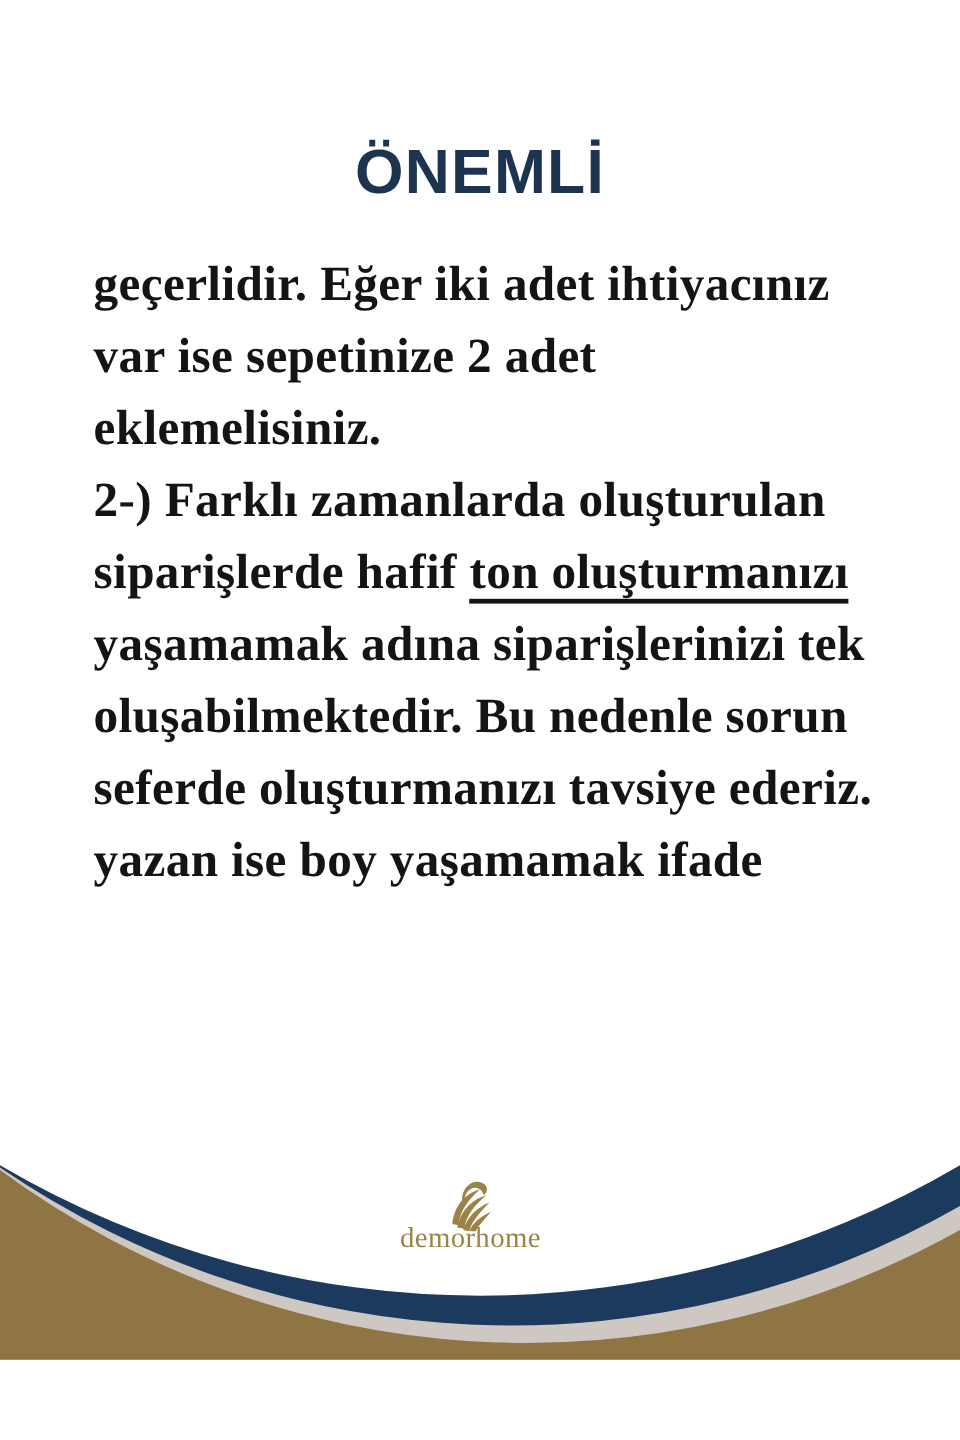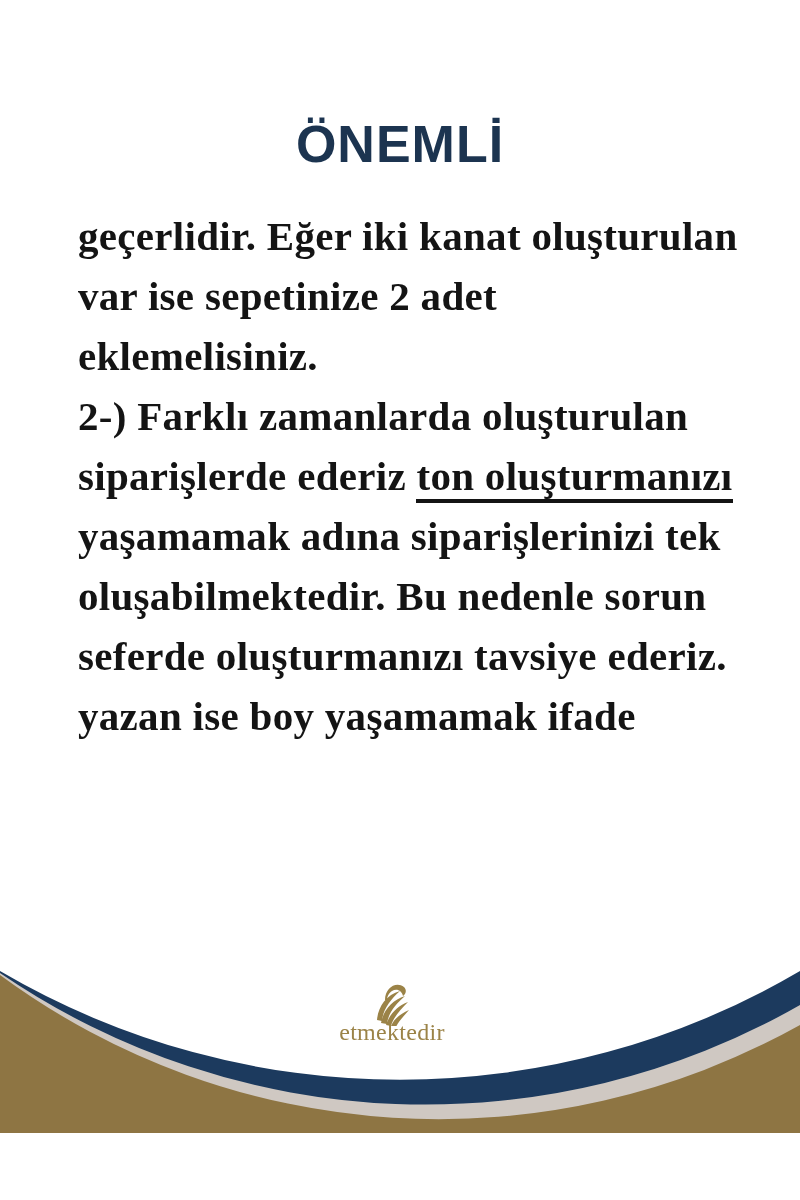--- a/index.html
+++ b/index.html
@@ -53,25 +53,25 @@
     line-height: 26px;
     letter-spacing: 0.3px;
   }
 </style>
 </head>
 <body>
 
 <div class="page-title" style="color: rgb(28, 52, 80);">ÖNEMLİ</div>
 
 <div class="notice" style="color: rgb(20, 20, 20);">
-    <div class="line"><span>geçerlidir. Eğer iki kanat oluşturulan</span></div>
+    <div class="line"><span>geçerlidir. Eğer iki adet ihtiyacınız</span></div>
     <div class="line"><span>var ise sepetinize 2 adet</span></div>
     <div class="line"><span>eklemelisiniz.</span></div>
     <div class="line"><span>2-) Farklı zamanlarda oluşturulan</span></div>
-    <div class="line"><span>siparişlerde ederiz </span><span class="u">ton oluşturmanızı</span></div>
+    <div class="line"><span>siparişlerde hafif </span><span class="u">ton oluşturmanızı</span></div>
     <div class="line"><span>yaşamamak adına siparişlerinizi tek</span></div>
     <div class="line"><span>oluşabilmektedir. Bu nedenle sorun</span></div>
     <div class="line"><span>seferde oluşturmanızı tavsiye ederiz.</span></div>
     <div class="line"><span>yazan ise boy yaşamamak ifade</span></div>
   </div>
 
 <svg class="waves" viewBox="0 0 800 1200" width="800" height="1200" aria-hidden="true">
   <path d="M0,971 A790,790 0 0 0 800,971 L800,1133 L0,1133 Z" fill="#1c3a5e"></path>
   <path d="M0,973 A754,754 0 0 0 800,1005 L800,1133 L0,1133 Z" fill="#cfc8c2"></path>
   <path d="M0,975 A740,740 0 0 0 800,1025 L800,1133 L0,1133 Z" fill="#8e7543"></path>
@@ -79,13 +79,13 @@
 
 <svg class="logo-icon" viewBox="0 0 40 44" aria-hidden="true">
   <g fill="#9b8347">
     <path d="M13,18 C13,6 24,-1 32,5 C35,8 34,12 31,14 C30,9 25,6 20,9 C17,11 15,14 15,19 Z"></path>
     <path d="M5,38 C6,25 14,13 28,9 C19,17 11,27 10,39 Z"></path>
     <path d="M9,41 C11,29 20,18 33,14 C24,22 16,31 15,42 Z"></path>
     <path d="M14,43 C17,33 25,24 36,20 C28,28 21,36 19,44 Z"></path>
     <path d="M19,44 C22,37 28,32 37,28 C31,35 26,40 24,45 Z"></path>
   </g>
 </svg>
-<div class="logo-word" style="color: rgb(155, 131, 71);">etmektedir</div>
+<div class="logo-word" style="color: rgb(155, 131, 71);">demorhome</div>
 
 </body></html>

